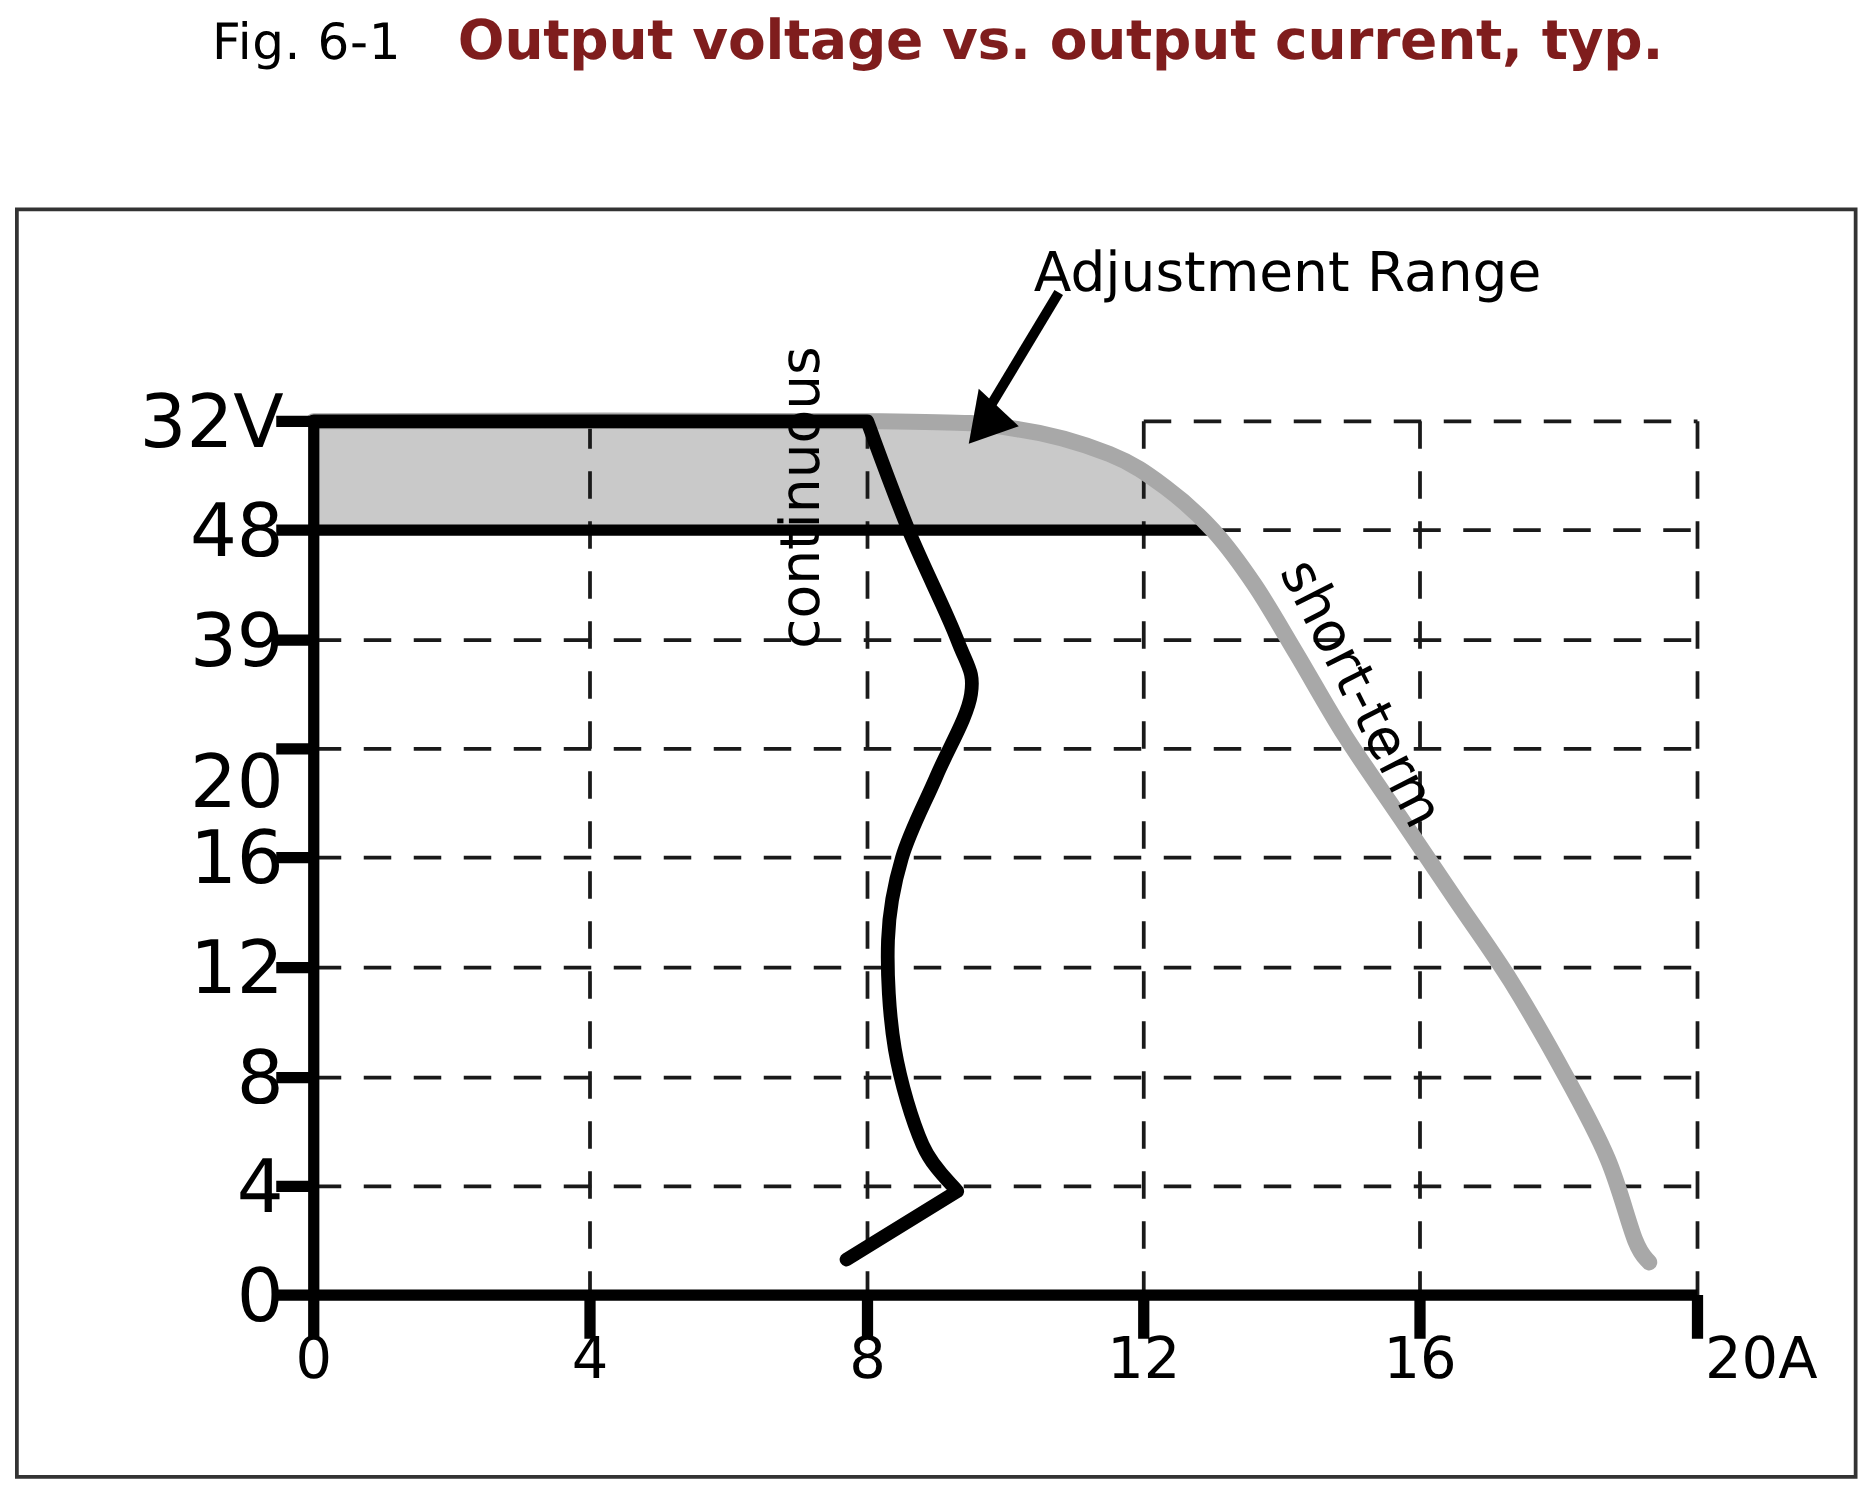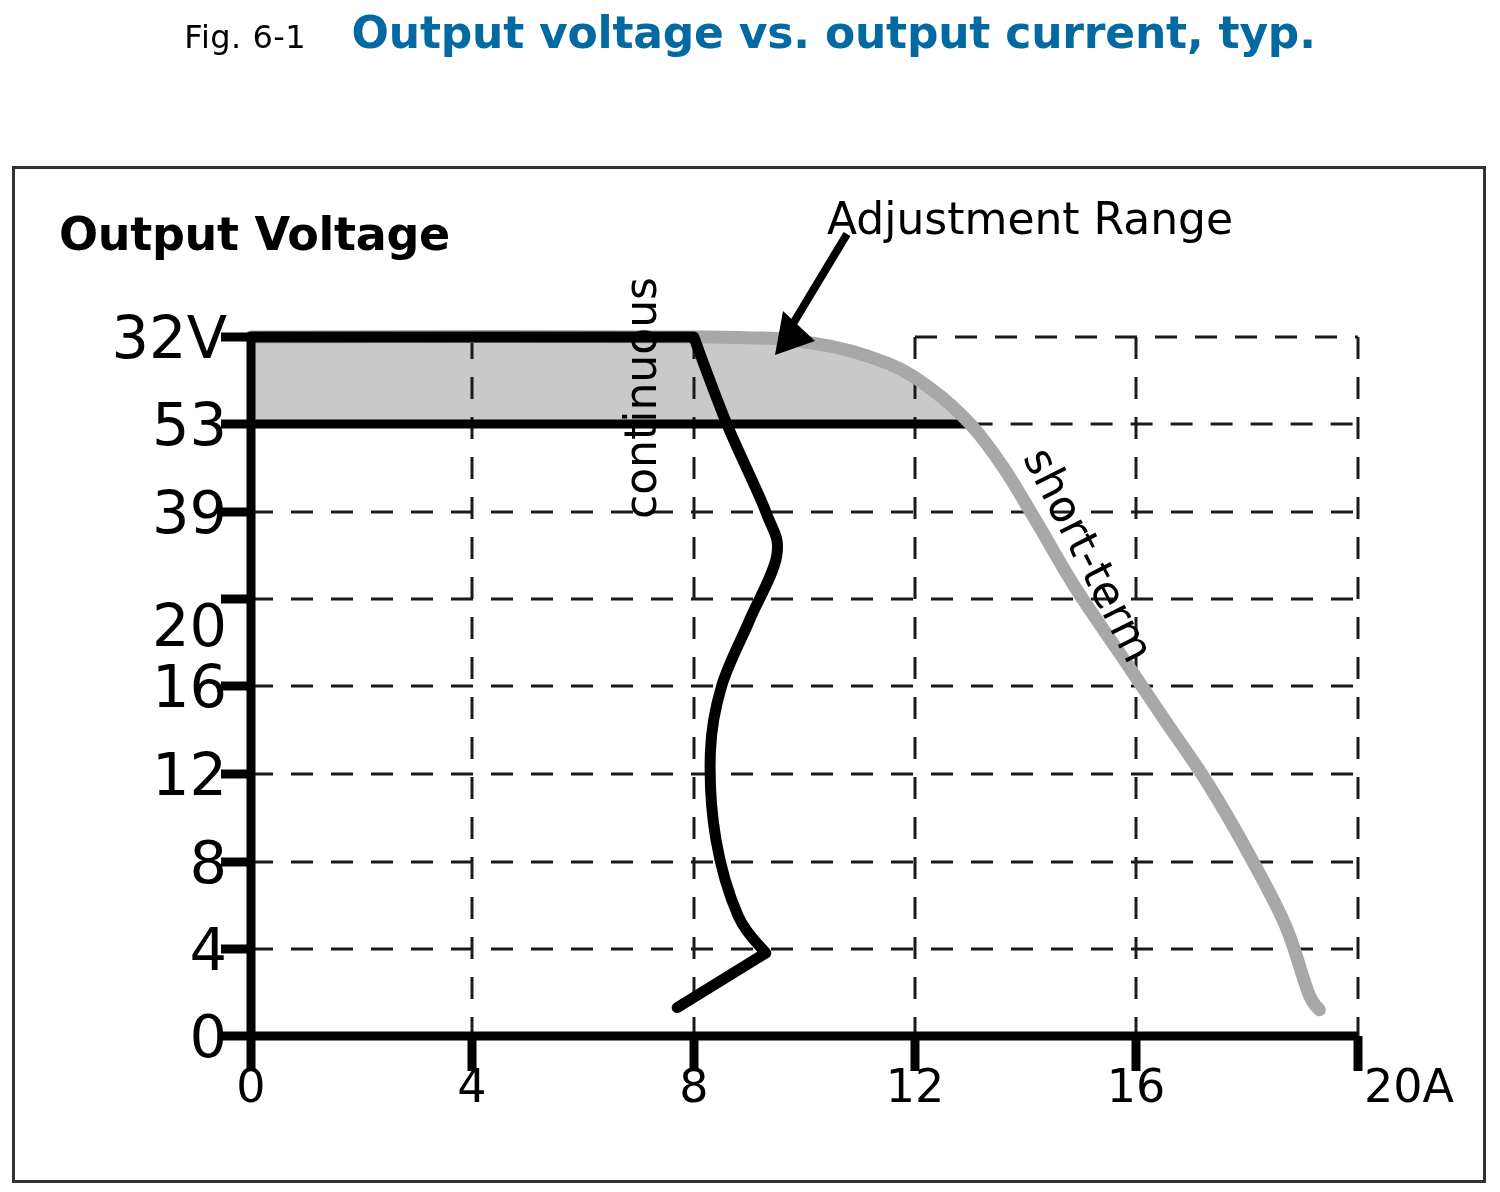--- a/index.html
+++ b/index.html
@@ -22,29 +22,29 @@
     top: 8px;
     width: 1500px;
     text-align: center;
     line-height: 1.15;
   }
   #caption .cap-row {
     display: block;
     padding: 0 80px;
   }
   .cap-num {
-    font-size: 32px;
+    font-size: 40px;
     font-weight: 400;
     color: #000;
     letter-spacing: 0.5px;
   }
   .cap-title {
     font-size: 44px;
     font-weight: 700;
-    color: #0369a1;
+    color: #7f1d1d;
     letter-spacing: -0.2px;
   }
 
   
   #plate {
     position: absolute;
     left: 12px;
     top: 166px;
     width: 1474px;
     height: 1017px;
@@ -174,40 +174,39 @@
     </g>
 
     <g>
       <line x1="832" y1="65" x2="770" y2="168" stroke="#000" stroke-width="8"></line>
       <polygon points="760,186 768,142 800,172" fill="#000"></polygon>
     </g>
   </svg>
 
   <div id="ylabels">
     <div class="ytick-lbl" style="top:168px">32V</div>
-    <div class="ytick-lbl" style="top:255px">53</div>
+    <div class="ytick-lbl" style="top:255px">48</div>
     <div class="ytick-lbl" style="top:343px">39</div>
     <div class="ytick-lbl" style="top:456px">20</div>
     <div class="ytick-lbl" style="top:517px">16</div>
     <div class="ytick-lbl" style="top:605px">12</div>
     <div class="ytick-lbl" style="top:693px">8</div>
     <div class="ytick-lbl" style="top:780px">4</div>
     <div class="ytick-lbl" style="top:867px">0</div>
   </div>
 
   <div id="xlabels">
     <div class="xtick-lbl" style="left:236px">0</div>
     <div class="xtick-lbl" style="left:457px">4</div>
     <div class="xtick-lbl" style="left:679px">8</div>
     <div class="xtick-lbl" style="left:900px">12</div>
     <div class="xtick-lbl" style="left:1121px">16</div>
     <div class="xtick-lbl" style="left:1394px">20A</div>
   </div>
 
-  <div class="ovl" id="lbl-output-voltage">Output Voltage</div>
 
 
   <div class="ovl" id="lbl-adjustment">Adjustment Range</div>
 
   <div class="ovl" id="lbl-continuous">continuous</div>
 
   <div class="ovl" id="lbl-shortterm">short-term</div>
 </div>
 
 </body></html>

